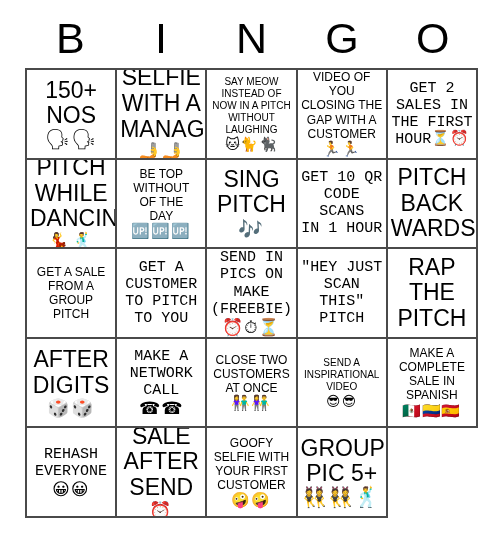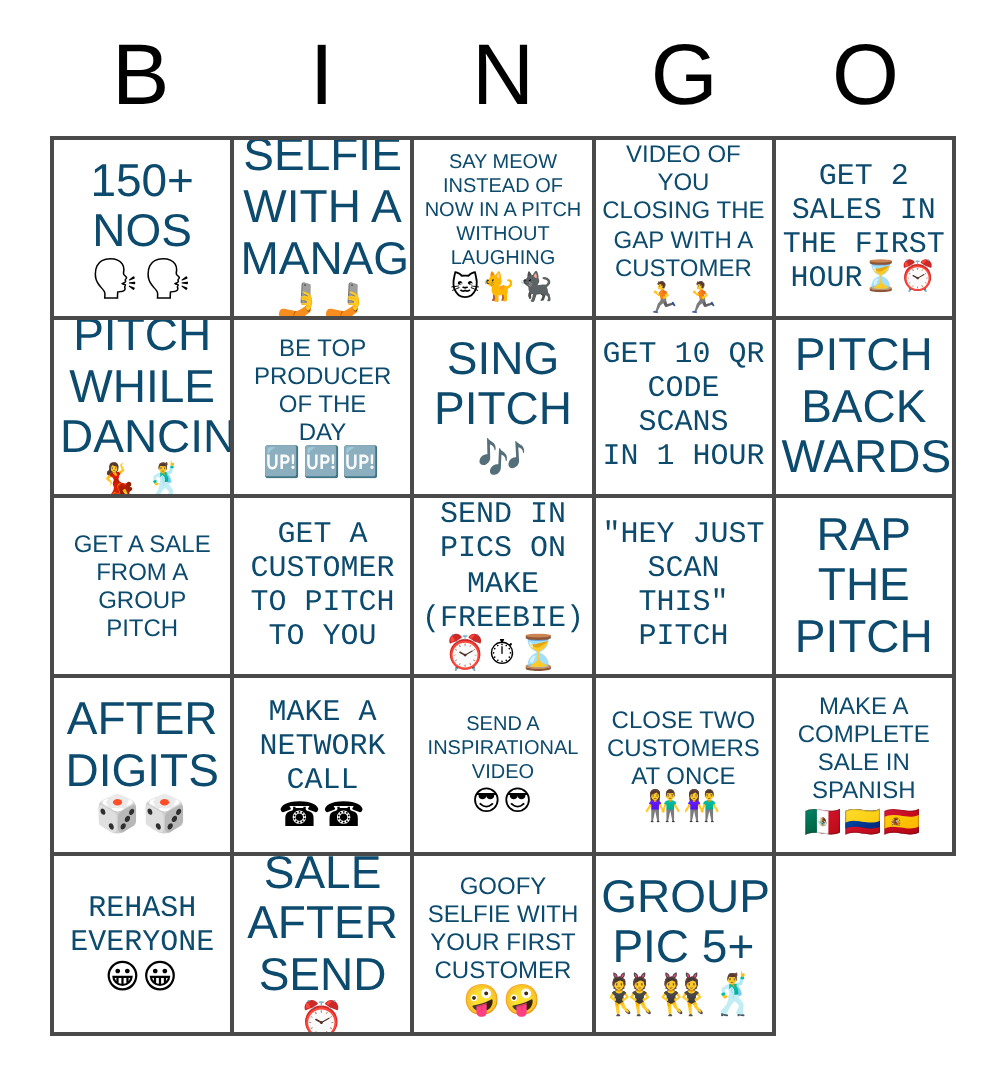--- a/index.html
+++ b/index.html
@@ -64,21 +64,21 @@
     justify-content: center;
     text-align: center;
     padding: 2px 3px;
     overflow: hidden;
     background: #ffffff;
   }
   .cell-text {
     display: block;
     width: 100%;
     text-align: center;
-    color: #0c4a6e;
+    color: #000000;
     white-space: pre-line;
     font-family: "Liberation Sans", sans-serif;
   }
   .cell-emoji {
     display: block;
     width: 100%;
     text-align: center;
     letter-spacing: 1px;
     line-height: 1.05;
     margin-top: 1px;
@@ -144,21 +144,21 @@
 HOUR⏳⏰</span>
       </div>
       <div class="cell sz-lg">
         <span class="cell-text">PITCH
 WHILE
 DANCING</span>
         <span class="cell-emoji">💃🕺</span>
       </div>
       <div class="cell sz-sm">
         <span class="cell-text">BE TOP
-PRODUCER
+WITHOUT
 OF THE
 DAY</span>
         <span class="cell-emoji">🆙🆙🆙</span>
       </div>
       <div class="cell sz-xl">
         <span class="cell-text">SING
 PITCH</span>
         <span class="cell-emoji">🎶</span>
       </div>
       <div class="cell sz-md">
@@ -205,33 +205,33 @@
         <span class="cell-text">AFTER
 DIGITS</span>
         <span class="cell-emoji">🎲🎲</span>
       </div>
       <div class="cell sz-md">
         <span class="cell-text">MAKE A
 NETWORK
 CALL</span>
         <span class="cell-emoji">☎☎</span>
       </div>
+      <div class="cell sz-sm">
+        <span class="cell-text">CLOSE TWO
+CUSTOMERS
+AT ONCE</span>
+        <span class="cell-emoji">👫👫</span>
+      </div>
       <div class="cell sz-xs">
         <span class="cell-text">SEND A
 INSPIRATIONAL
 VIDEO</span>
         <span class="cell-emoji">😎😎</span>
       </div>
       <div class="cell sz-sm">
-        <span class="cell-text">CLOSE TWO
-CUSTOMERS
-AT ONCE</span>
-        <span class="cell-emoji">👫👫</span>
-      </div>
-      <div class="cell sz-sm">
         <span class="cell-text">MAKE A
 COMPLETE
 SALE IN
 SPANISH</span>
         <span class="cell-emoji">🇲🇽🇨🇴🇪🇸</span>
       </div>
       <div class="cell sz-md">
         <span class="cell-text">REHASH
 EVERYONE</span>
         <span class="cell-emoji">😀😀</span>

